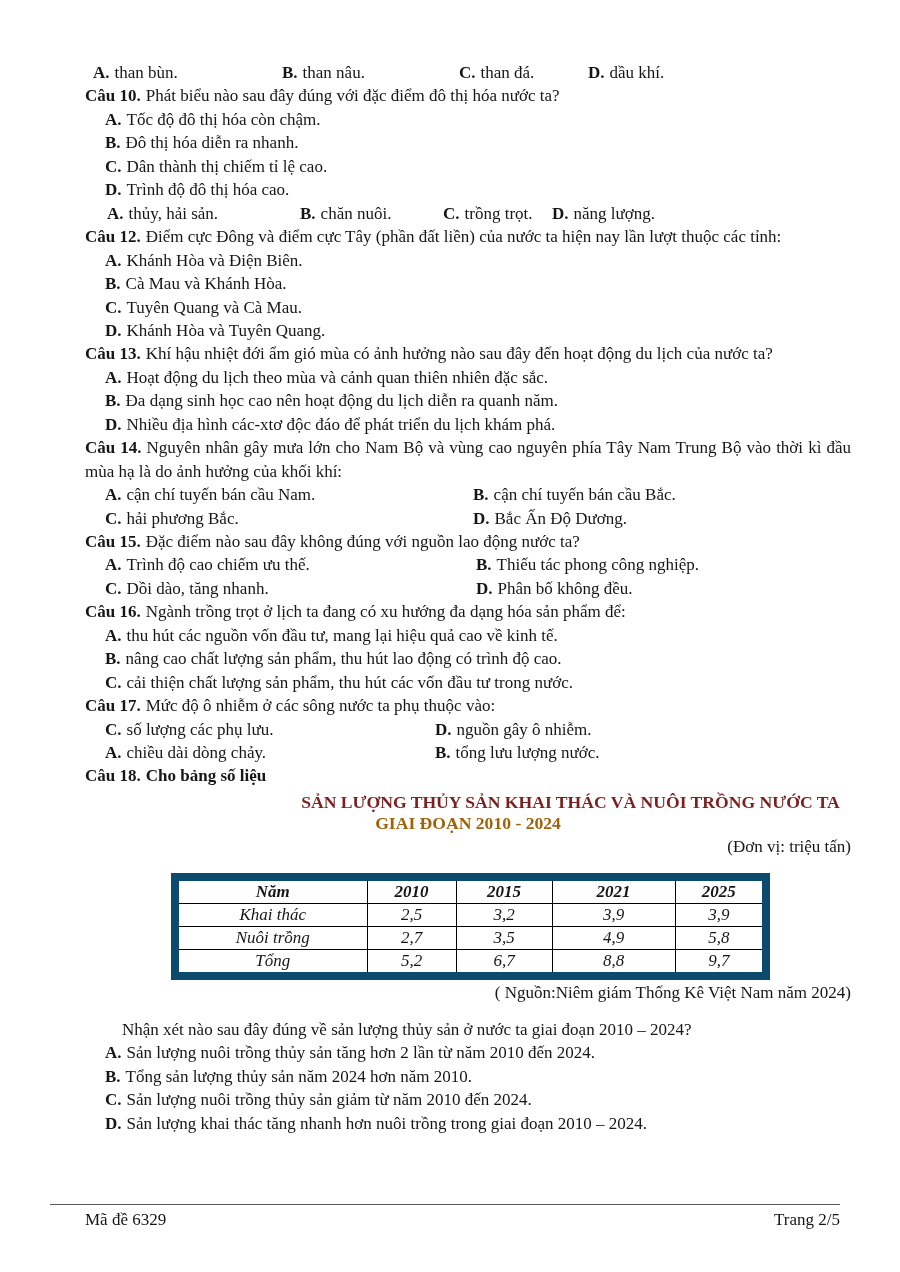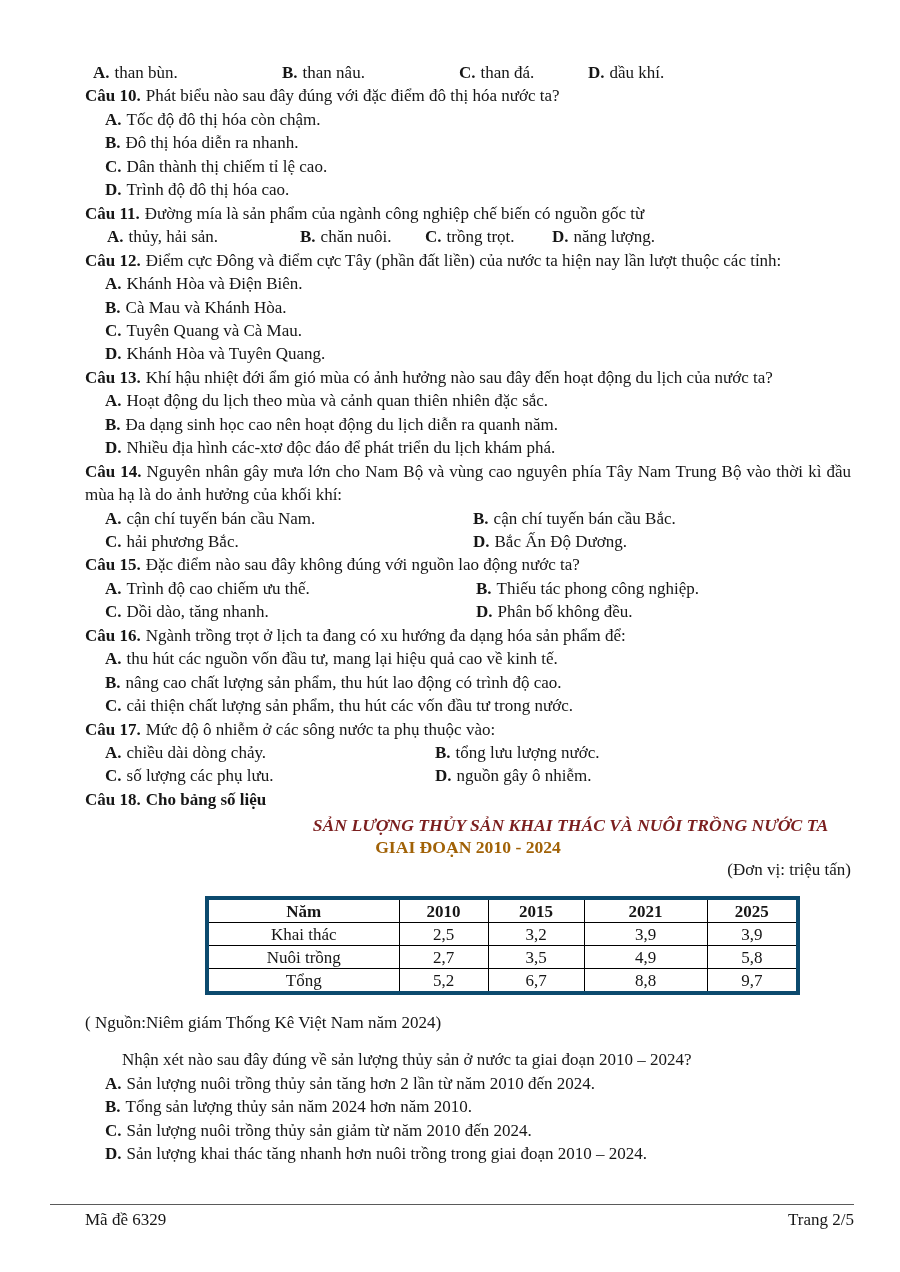--- a/index.html
+++ b/index.html
@@ -7,30 +7,30 @@
         font-family:"Liberation Serif",serif;font-size:17px;color:#161616;}
   .content{position:absolute;left:85px;top:61px;width:766px;line-height:23.45px;}
   .qline{white-space:nowrap;}
   .qline.wrap{white-space:normal;text-align:justify;}
   .qlabel{font-weight:bold;margin-right:5px;}
   .opt-list .opt{padding-left:20px;white-space:nowrap;}
   .optrow{position:relative;height:23.45px;}
   .optrow .opt{position:absolute;top:0;white-space:nowrap;}
   .ol{font-weight:bold;margin-right:5px;}
   .tbl-title1{font-weight:bold;color:#7b1f1f;font-size:17.6px;line-height:21.5px;
-              text-align:center;padding-left:205px;margin-top:4px;font-style:italic;}
+              text-align:center;padding-left:205px;margin-top:4px;}
   .tbl-title2{font-weight:bold;color:#a16207;font-size:17.6px;line-height:21.5px;text-align:center;}
   .unit-note{text-align:right;line-height:23px;}
-  table.data{border-collapse:collapse;margin-left:120px;margin-top:15px;border:4px solid #0c4a6e;}
+  table.data{border-collapse:collapse;margin-left:86px;margin-top:15px;border:8px solid #0c4a6e;font-style:italic;}
   table.data td{border:1px solid #000;height:22px;padding:0 4px;text-align:center;
                 font-size:17px;line-height:21px;}
   table.data .hd{font-weight:bold;}
-  .source{text-align:left;line-height:23px;margin-top:16px;}
+  .source{text-align:right;line-height:23px;margin-top:1px;}
   .followup{margin-top:14px;margin-left:37px;}
-  .footer{position:absolute;top:1204px;left:50px;right:46px;border-top:1.5px solid #5a5a5a;
+  .footer{position:absolute;top:1204px;left:50px;right:60px;border-top:1.5px solid #5a5a5a;
           display:flex;justify-content:space-between;padding-top:5px;
           font-family:"Liberation Serif",serif;font-size:17px;color:#161616;}
   .footer .fl{padding-left:35px;}
 </style>
 </head>
 <body>
 
 <div class="page">
   <div class="content">
 
@@ -45,25 +45,24 @@
       <div class="qline"><b class="qlabel">Câu 10.</b><span>Phát biểu nào sau đây đúng với đặc điểm đô thị hóa nước ta?</span></div>
       <div class="opt-list">
         <div class="opt"><b class="ol">A.</b><span>Tốc độ đô thị hóa còn chậm.</span></div>
         <div class="opt"><b class="ol">B.</b><span>Đô thị hóa diễn ra nhanh.</span></div>
         <div class="opt"><b class="ol">C.</b><span>Dân thành thị chiếm tỉ lệ cao.</span></div>
         <div class="opt"><b class="ol">D.</b><span>Trình độ đô thị hóa cao.</span></div>
       </div>
     </div>
 
     <div>
-      <div class="qline"><b class="qlabel">Câu 11.</b><span>Đường mía là sản phẩm của ngành công nghiệp chế biến có nguồn gốc từ</span></div>
       <div class="optrow">
         <span class="opt" style="left:22px"><b class="ol">A.</b><span>thủy, hải sản.</span></span>
         <span class="opt" style="left:215px"><b class="ol">B.</b><span>chăn nuôi.</span></span>
-        <span class="opt" style="left:340px"><b class="ol">C.</b><span>trồng trọt.</span></span>
+        <span class="opt" style="left:358px"><b class="ol">C.</b><span>trồng trọt.</span></span>
         <span class="opt" style="left:467px"><b class="ol">D.</b><span>năng lượng.</span></span>
       </div>
     </div>
 
     <div>
       <div class="qline"><b class="qlabel">Câu 12.</b><span>Điểm cực Đông và điểm cực Tây (phần đất liền) của nước ta hiện nay lần lượt thuộc các tỉnh:</span></div>
       <div class="opt-list">
         <div class="opt"><b class="ol">A.</b><span>Khánh Hòa và Điện Biên.</span></div>
         <div class="opt"><b class="ol">B.</b><span>Cà Mau và Khánh Hòa.</span></div>
         <div class="opt"><b class="ol">C.</b><span>Tuyên Quang và Cà Mau.</span></div>
@@ -109,26 +108,26 @@
       <div class="opt-list">
         <div class="opt"><b class="ol">A.</b><span>thu hút các nguồn vốn đầu tư, mang lại hiệu quả cao về kinh tế.</span></div>
         <div class="opt"><b class="ol">B.</b><span>nâng cao chất lượng sản phẩm, thu hút lao động có trình độ cao.</span></div>
         <div class="opt"><b class="ol">C.</b><span>cải thiện chất lượng sản phẩm, thu hút các vốn đầu tư trong nước.</span></div>
       </div>
     </div>
 
     <div>
       <div class="qline"><b class="qlabel">Câu 17.</b><span>Mức độ ô nhiễm ở các sông nước ta phụ thuộc vào:</span></div>
       <div class="optrow">
+        <span class="opt" style="left:20px"><b class="ol">C.</b><span>số lượng các phụ lưu.</span></span>
+        <span class="opt" style="left:350px"><b class="ol">D.</b><span>nguồn gây ô nhiễm.</span></span>
+      </div>
+      <div class="optrow">
         <span class="opt" style="left:20px"><b class="ol">A.</b><span>chiều dài dòng chảy.</span></span>
         <span class="opt" style="left:350px"><b class="ol">B.</b><span>tổng lưu lượng nước.</span></span>
-      </div>
-      <div class="optrow">
-        <span class="opt" style="left:20px"><b class="ol">C.</b><span>số lượng các phụ lưu.</span></span>
-        <span class="opt" style="left:350px"><b class="ol">D.</b><span>nguồn gây ô nhiễm.</span></span>
       </div>
     </div>
 
     <div>
       <div class="qline"><b class="qlabel">Câu 18.</b><b>Cho bảng số liệu</b></div>
 
       <div class="tbl-title1">SẢN LƯỢNG THỦY SẢN KHAI THÁC VÀ NUÔI TRỒNG NƯỚC TA</div>
       <div class="tbl-title2">GIAI ĐOẠN 2010 - 2024</div>
       <div class="unit-note">(Đơn vị: triệu tấn)</div>
 

